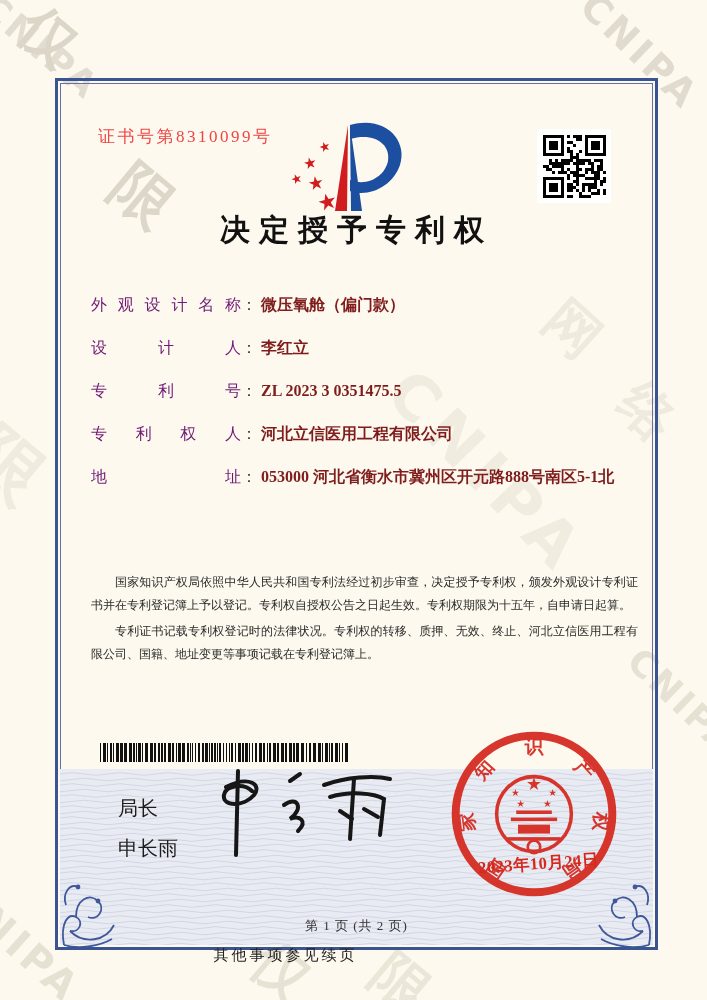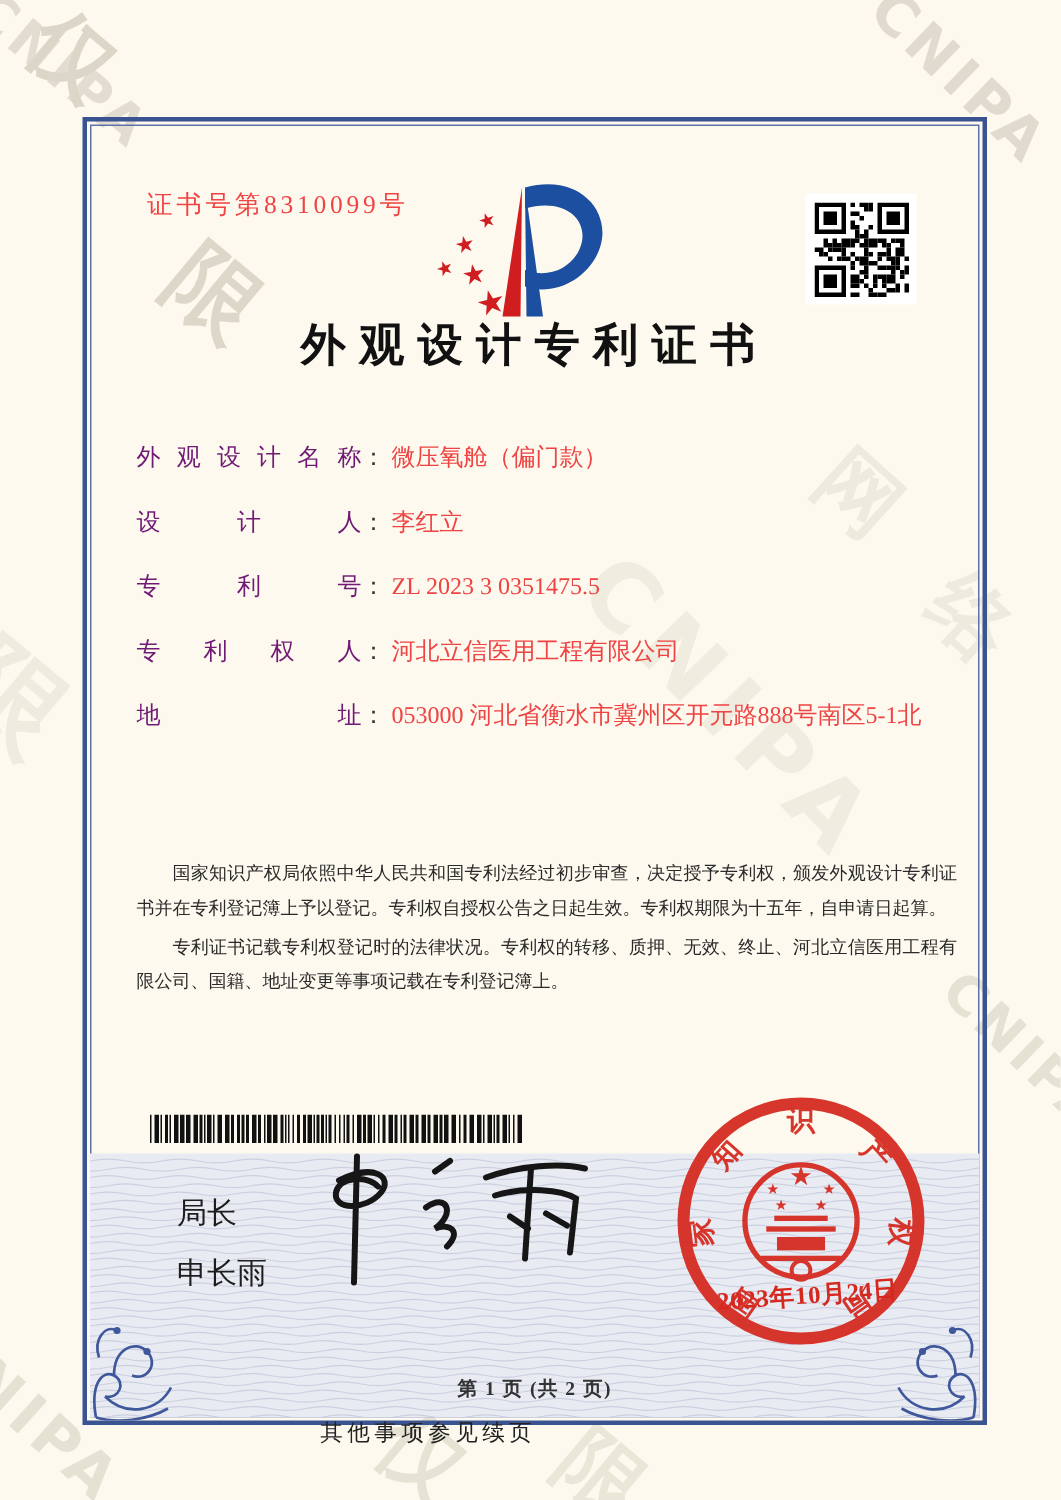--- a/index.html
+++ b/index.html
@@ -29,21 +29,21 @@
 
   .logo{position:absolute;left:228px;top:34px;width:130px;height:102px;}
   .qr-wrap{position:absolute;left:479px;top:48px;width:74px;height:74px;background:#fff;display:flex;align-items:center;justify-content:center;}
 
   .title{position:absolute;left:0;top:129px;width:100%;text-align:center;font-size:30px;font-weight:bold;letter-spacing:9px;color:#111;}
 
   .fields{position:absolute;left:33px;top:214px;width:531px;}
   .f-row{position:relative;height:43px;font-size:16px;color:#2d2d2d;}
   .f-label{display:inline-block;width:150px;text-align:justify;text-align-last:justify;color:#701a75;}
   .f-colon{margin-right:4px;color:#3a3a3a;}
-  .f-value{color:#ef4444;}
+  .f-value{color:#7f1d1d;font-weight:bold;}
   .f-pair2{position:absolute;left:272px;top:0;}
   .f-pair2 .f-label{width:112px;}
 
   .paras{position:absolute;left:33px;top:490px;width:547px;font-size:12px;line-height:23px;color:#2a2a2a;text-align:justify;}
   .paras p{margin:0 0 3px 0;text-indent:2em;}
 
   .barcode{position:absolute;left:42px;top:662px;width:248px;height:19px;}
 
   .band{position:absolute;left:2px;right:2px;bottom:2px;height:176px;background:#e9ebf3;overflow:hidden;}
   .band svg{position:absolute;left:0;top:0;}
@@ -52,21 +52,21 @@
   .corner.bl{left:0px;bottom:0px;}
   .corner.br{right:0px;bottom:0px;transform:scaleX(-1);}
 
   .director{position:absolute;left:60px;top:714px;z-index:4;font-family:"Liberation Sans","DejaVu Sans",sans-serif;font-size:20px;color:#1d1d1d;}
   .director div{margin-bottom:13px;}
   .signature{position:absolute;left:140px;top:686px;width:212px;height:94px;z-index:4;}
 
   .seal{position:absolute;left:387px;top:644px;width:178px;height:178px;z-index:4;opacity:0.93;}
   .seal-date{position:absolute;left:420px;top:772px;z-index:5;color:#d5281e;font-size:16.5px;letter-spacing:0.5px;transform:rotate(-4deg);font-weight:bold;}
 
-  .page-no{position:absolute;left:0;bottom:12px;width:100%;text-align:center;font-size:13px;color:#333;z-index:4;letter-spacing:1px;font-weight:bold;}
+  .page-no{position:absolute;left:0;bottom:12px;width:100%;text-align:center;font-size:13px;color:#333;z-index:4;letter-spacing:1px;}
 
   .cont-note{position:absolute;left:0;top:946px;width:571px;text-align:center;font-size:15px;letter-spacing:3px;color:#222;z-index:2;}
 </style>
 </head>
 <body>
 
 <div class="page">
 
   <span class="wm wm-a">CNIPA</span>
   <span class="wm wm-b">仅</span>
@@ -239,21 +239,21 @@
             <rect x="42" y="0" width="21" height="21"></rect>
             <rect fill="#fff" x="45" y="3" width="15" height="15"></rect>
             <rect x="48" y="6" width="9" height="9"></rect>
             <rect x="0" y="42" width="21" height="21"></rect>
             <rect fill="#fff" x="3" y="45" width="15" height="15"></rect>
             <rect x="6" y="48" width="9" height="9"></rect>
           </g>
         </svg>
     </div>
 
-    <div class="title">外观设计专利证书</div>
+    <div class="title">决定授予专利权</div>
 
     <div class="fields">
       <div class="f-row">
         <span class="f-label">外观设计名称</span><span class="f-colon">：</span><span class="f-value">微压氧舱（偏门款）</span>
       </div>
       <div class="f-row">
         <span class="f-label">设计人</span><span class="f-colon">：</span><span class="f-value">李红立</span>
       </div>
       <div class="f-row">
         <span class="f-label">专利号</span><span class="f-colon">：</span><span class="f-value">ZL 2023 3 0351475.5</span>

